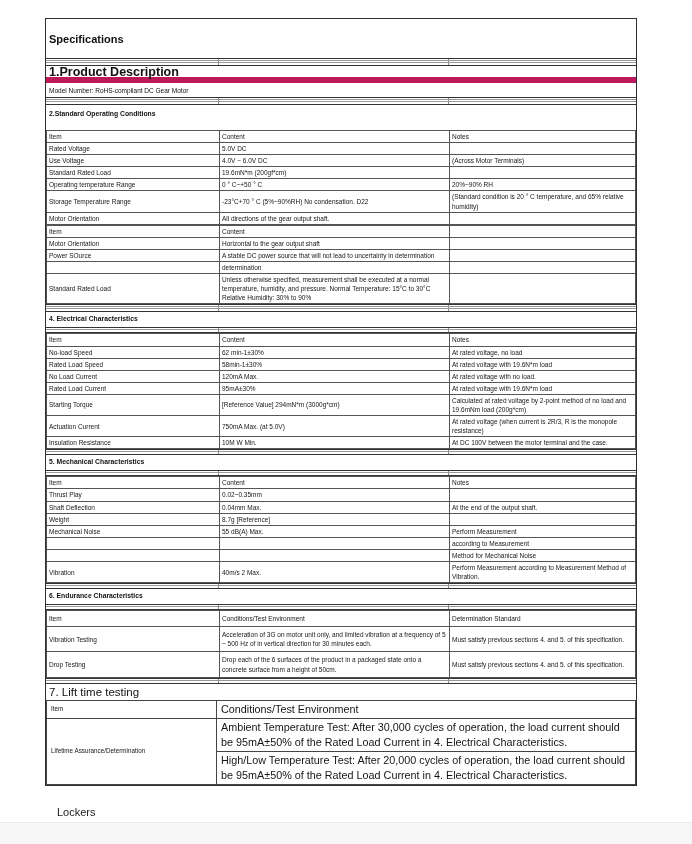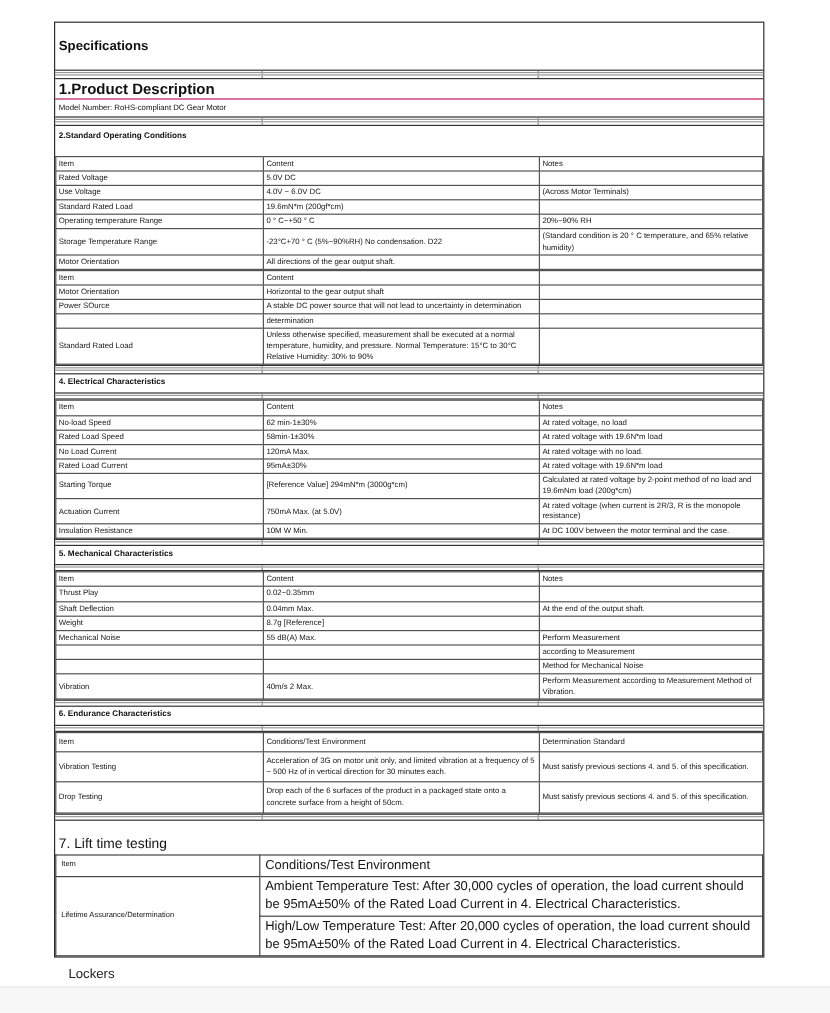--- a/index.html
+++ b/index.html
@@ -12,29 +12,29 @@
   .doc{
     position:absolute;left:45px;top:18px;width:592px;
     border:1px solid #2f2f2f;background:#fff;box-sizing:border-box;
   }
   .doc *{box-sizing:border-box;}
 
   
   .row-xl{height:39px;display:flex;align-items:center;padding:0 3px;
           font-size:11px;font-weight:bold;}
   .row-lg{height:17px;display:flex;align-items:center;padding:0 3px;
-          font-size:12.5px;font-weight:bold;border-bottom:1px solid #be185d;}
+          font-size:12.5px;font-weight:bold;border-bottom:6px solid #be185d;}
   .row-model{height:14px;display:flex;align-items:center;padding:0 3px;
           font-size:6.5px;}
   .sm-title{display:flex;align-items:flex-start;padding:5px 3px 0 3px;
           font-size:6.8px;font-weight:bold;}
   .sm-title.tall{height:25px;}
   .sm-title.compact{height:15px;padding-top:3px;}
   .row-t7{height:16px;display:flex;align-items:center;padding:0 3px;
-          font-size:11.5px;margin-top:12px;}
+          font-size:11.5px;}
 
   
   .band{border-top:1px solid #333;border-bottom:1px solid #333;}
   .band .br{height:2px;display:flex;border-bottom:1px solid #999;}
   .band .br:last-child{border-bottom:none;}
   .band .bc{border-right:1px solid #888;}
   .band .bc.c1{width:173px;}
   .band .bc.c2{width:230px;}
   .band .bc.c3{flex:1;border-right:none;}
 

